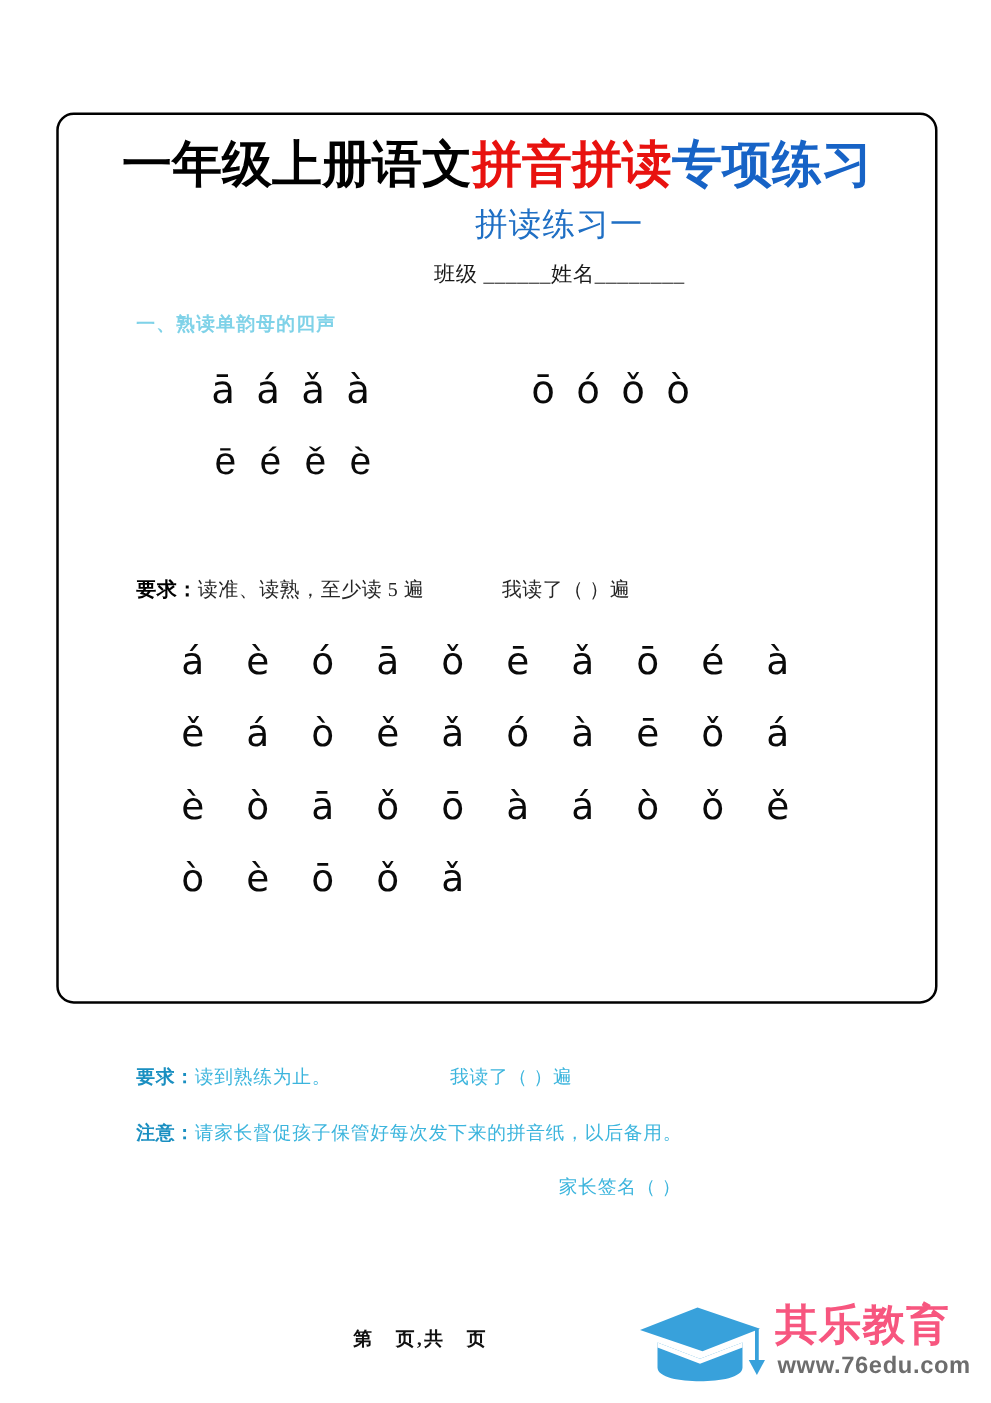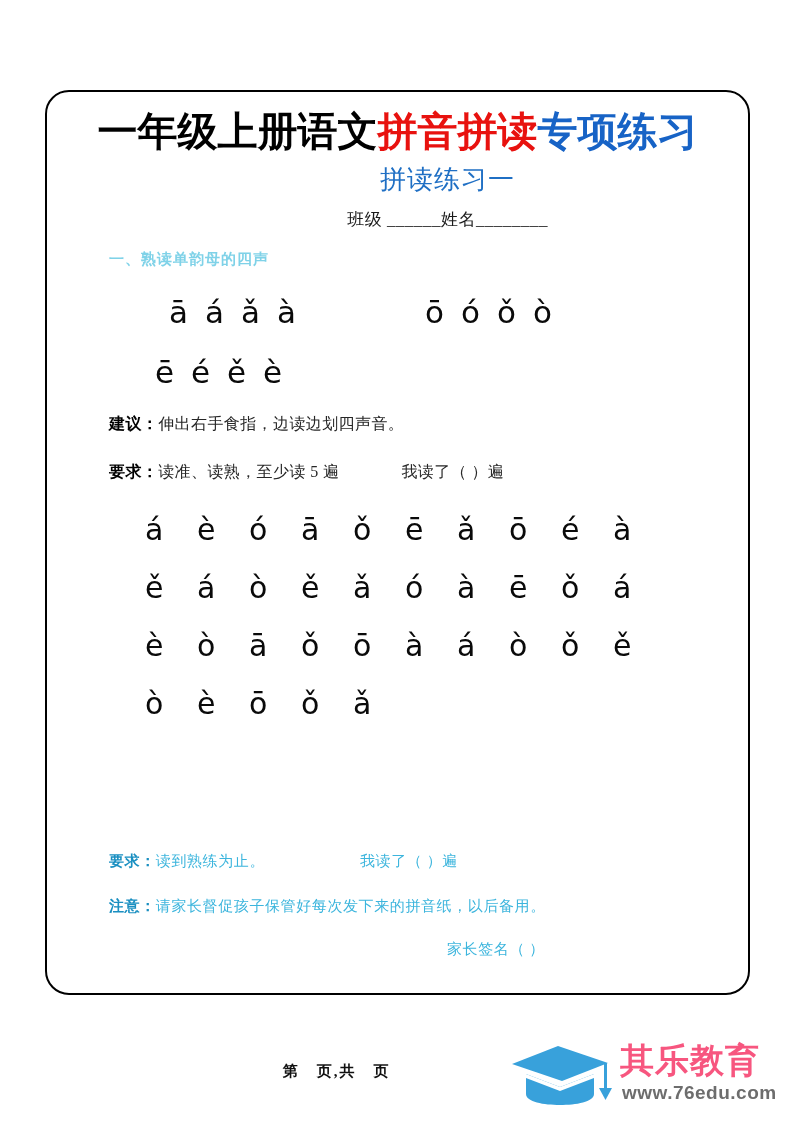--- a/index.html
+++ b/index.html
@@ -14,23 +14,23 @@
     font-family: "Liberation Serif", "DejaVu Serif", serif;
     overflow: hidden;
   }
 
   
   #sheet-frame {
     position: absolute;
     left: 45px;
     top: 90px;
     width: 705px;
-    height: 905px;
+    height: 713px;
     border: 2px solid #000000;
-    border-radius: 24px;
+    border-radius: 14px;
     box-sizing: border-box;
     background: #ffffff;
   }
 
   
   #title-row {
     position: absolute;
     left: 0;
     top: 14px;
     width: 100%;
@@ -88,21 +88,21 @@
   
   .tone-row {
     position: absolute;
     font-family: "DejaVu Sans", "Liberation Sans", sans-serif;
     font-size: 31px;
     color: #0a0a0a;
     white-space: nowrap;
   }
   #tone-row-a  { left: 122px; top: 202px; }
   #tone-row-o  { left: 378px; top: 202px; }
-  #tone-row-e  { left: 108px; top: 262px; }
+  #tone-row-e  { left: 124px; top: 262px; font-family: Liberation Mono, monospace; }
   .tone-row span.ch { display: inline-block; width: 36px; text-align: left; }
 
   
   .note-line {
     position: absolute;
     font-size: 16px;
     color: #262626;
     letter-spacing: 0.4px;
     white-space: nowrap;
   }
@@ -209,23 +209,20 @@
   <div id="subtitle">拼读练习一</div>
 
   <div id="classname-line">班级 ______姓名________</div>
 
   <div id="section-heading">一、熟读单韵母的四声</div>
 
   <div class="tone-row" id="tone-row-a"><span class="ch">ā</span><span class="ch">á</span><span class="ch">ǎ</span><span class="ch">à</span></div>
   <div class="tone-row" id="tone-row-o"><span class="ch">ō</span><span class="ch">ó</span><span class="ch">ǒ</span><span class="ch">ò</span></div>
   <div class="tone-row" id="tone-row-e"><span class="ch">ē</span><span class="ch">é</span><span class="ch">ě</span><span class="ch">è</span></div>
 
-  <div class="note-line" id="advice-line">
-    <span class="lbl">建议：</span><span>伸出右手食指，边读边划四声音。</span>
-  </div>
 
   <div class="note-line" id="require-line-1">
     <span class="lbl">要求：</span><span>读准、读熟，至少读 5 遍</span><span class="spacer"></span><span>我读了（ ）遍</span>
   </div>
 
   <div id="practice-grid">
       <div class="grid-row"><span class="cell">á</span><span class="cell">è</span><span class="cell">ó</span><span class="cell">ā</span><span class="cell">ǒ</span><span class="cell">ē</span><span class="cell">ǎ</span><span class="cell">ō</span><span class="cell">é</span><span class="cell">à</span></div>
       <div class="grid-row"><span class="cell">ě</span><span class="cell">á</span><span class="cell">ò</span><span class="cell">ě</span><span class="cell">ǎ</span><span class="cell">ó</span><span class="cell">à</span><span class="cell">ē</span><span class="cell">ǒ</span><span class="cell">á</span></div>
       <div class="grid-row"><span class="cell">è</span><span class="cell">ò</span><span class="cell">ā</span><span class="cell">ǒ</span><span class="cell">ō</span><span class="cell">à</span><span class="cell">á</span><span class="cell">ò</span><span class="cell">ǒ</span><span class="cell">ě</span></div>
       <div class="grid-row"><span class="cell">ò</span><span class="cell">è</span><span class="cell">ō</span><span class="cell">ǒ</span><span class="cell">ǎ</span></div>

